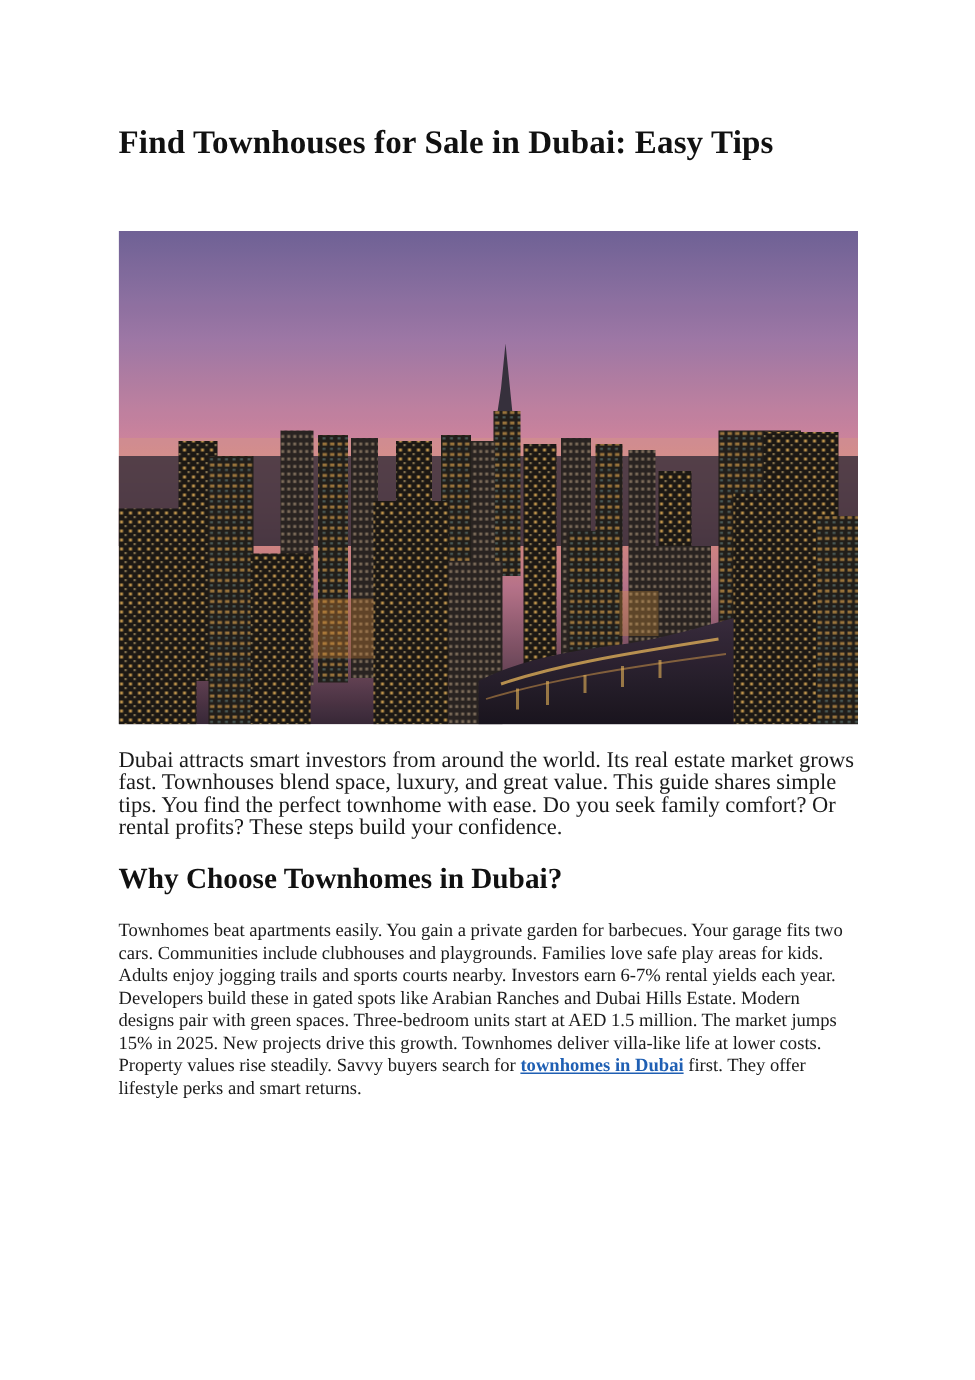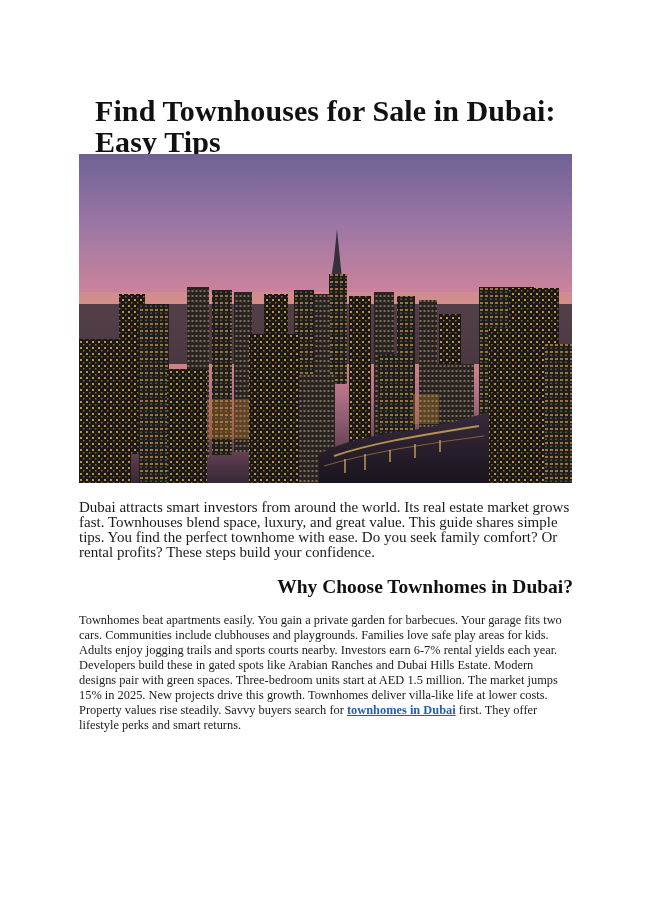--- a/index.html
+++ b/index.html
@@ -19,22 +19,22 @@
       position: absolute;
       left: 79px;
       top: 0;
       width: 494px;
     }
     .title {
       position: absolute;
       top: 79px;
       left: 0;
       width: 494px;
-      margin: 16px;
-      font-size: 30px;
+      margin: 0;
+      font-size: 22px;
       line-height: 31px;
       font-weight: bold;
       letter-spacing: 0.1px;
       color: #111;
     }
     .hero {
       position: absolute;
       top: 154px;
       left: 0;
       width: 493px;
@@ -55,21 +55,20 @@
     .h2 {
       position: absolute;
       top: 575px;
       left: 0;
       width: 494px;
       margin: 0;
       font-size: 19.5px;
       line-height: 24px;
       font-weight: bold;
       color: #111;
-      text-align: right;
     }
     .body-para {
       position: absolute;
       top: 613px;
       left: 0;
       width: 494px;
       margin: 0;
       font-size: 12.4px;
       line-height: 15px;
       color: #1a1a1a;

